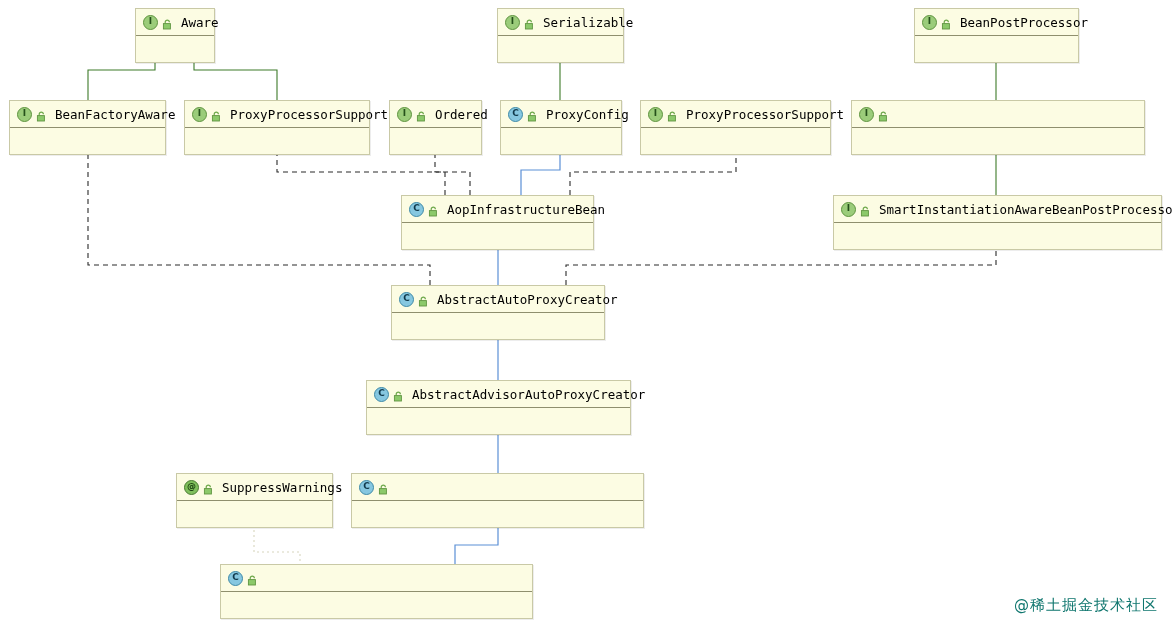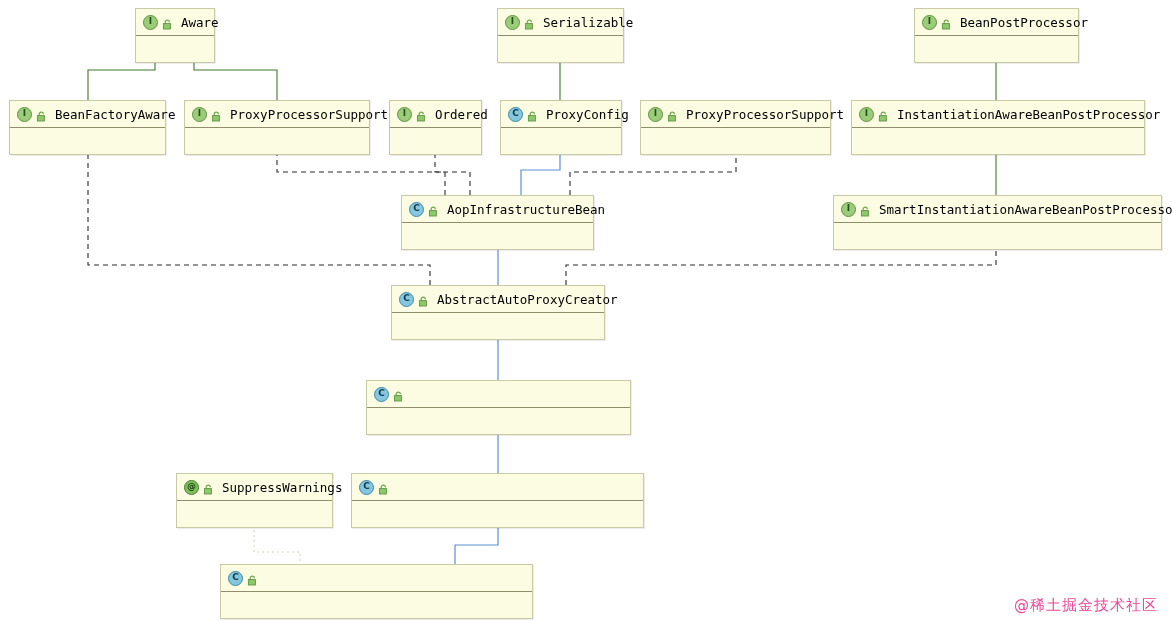--- a/index.html
+++ b/index.html
@@ -91,21 +91,21 @@
     margin-left: 4px;
     flex: 0 0 auto;
     position: relative;
   }
   .watermark {
     position: absolute;
     right: 14px;
     bottom: 7px;
     font-family: "DejaVu Sans", sans-serif;
     font-size: 15px;
-    color: #ec4899;
+    color: #0f766e;
     letter-spacing: 1px;
     user-select: none;
   }
 </style>
 </head>
 <body>
 
 <div id="diagram">
 
   <svg id="edges" width="1172" height="622" viewBox="0 0 1172 622" xmlns="http://www.w3.org/2000/svg">
@@ -285,21 +285,20 @@
 
   <div class="node" style="left:851px; top:100px; width:294px;">
     <div class="node-header">
       <span class="icon-stereo iface"><span>I</span></span>
       <span class="icon-lock">
         <svg width="11" height="12" viewBox="0 0 11 12">
             <path d="M3.2,4.6 V3.2 a2.1,2.1 0 0 1 4.2,0" fill="none" stroke="#6fa94c" stroke-width="1.2"></path>
             <rect x="1.4" y="4.6" width="7" height="5.4" fill="#8cc96a" stroke="#5f9440" stroke-width="0.9"></rect>
           </svg>
       </span>
-      <span class="node-name">InstantiationAwareBeanPostProcessor</span>
     </div>
     <div class="node-body"></div>
   </div>
 
   <div class="node" style="left:401px; top:195px; width:193px;">
     <div class="node-header">
       <span class="icon-stereo cls"><span>C</span></span>
       <span class="icon-lock">
         <svg width="11" height="12" viewBox="0 0 11 12">
             <path d="M3.2,4.6 V3.2 a2.1,2.1 0 0 1 4.2,0" fill="none" stroke="#6fa94c" stroke-width="1.2"></path>
@@ -341,20 +340,21 @@
 
   <div class="node" style="left:366px; top:380px; width:265px;">
     <div class="node-header">
       <span class="icon-stereo cls"><span>C</span></span>
       <span class="icon-lock">
         <svg width="11" height="12" viewBox="0 0 11 12">
             <path d="M3.2,4.6 V3.2 a2.1,2.1 0 0 1 4.2,0" fill="none" stroke="#6fa94c" stroke-width="1.2"></path>
             <rect x="1.4" y="4.6" width="7" height="5.4" fill="#8cc96a" stroke="#5f9440" stroke-width="0.9"></rect>
           </svg>
       </span>
+      <span class="node-name">AbstractAdvisorAutoProxyCreator</span>
     </div>
     <div class="node-body"></div>
   </div>
 
   <div class="node" style="left:176px; top:473px; width:157px;">
     <div class="node-header">
       <span class="icon-stereo anno"><span>@</span></span>
       <span class="icon-lock">
         <svg width="11" height="12" viewBox="0 0 11 12">
             <path d="M3.2,4.6 V3.2 a2.1,2.1 0 0 1 4.2,0" fill="none" stroke="#6fa94c" stroke-width="1.2"></path>

